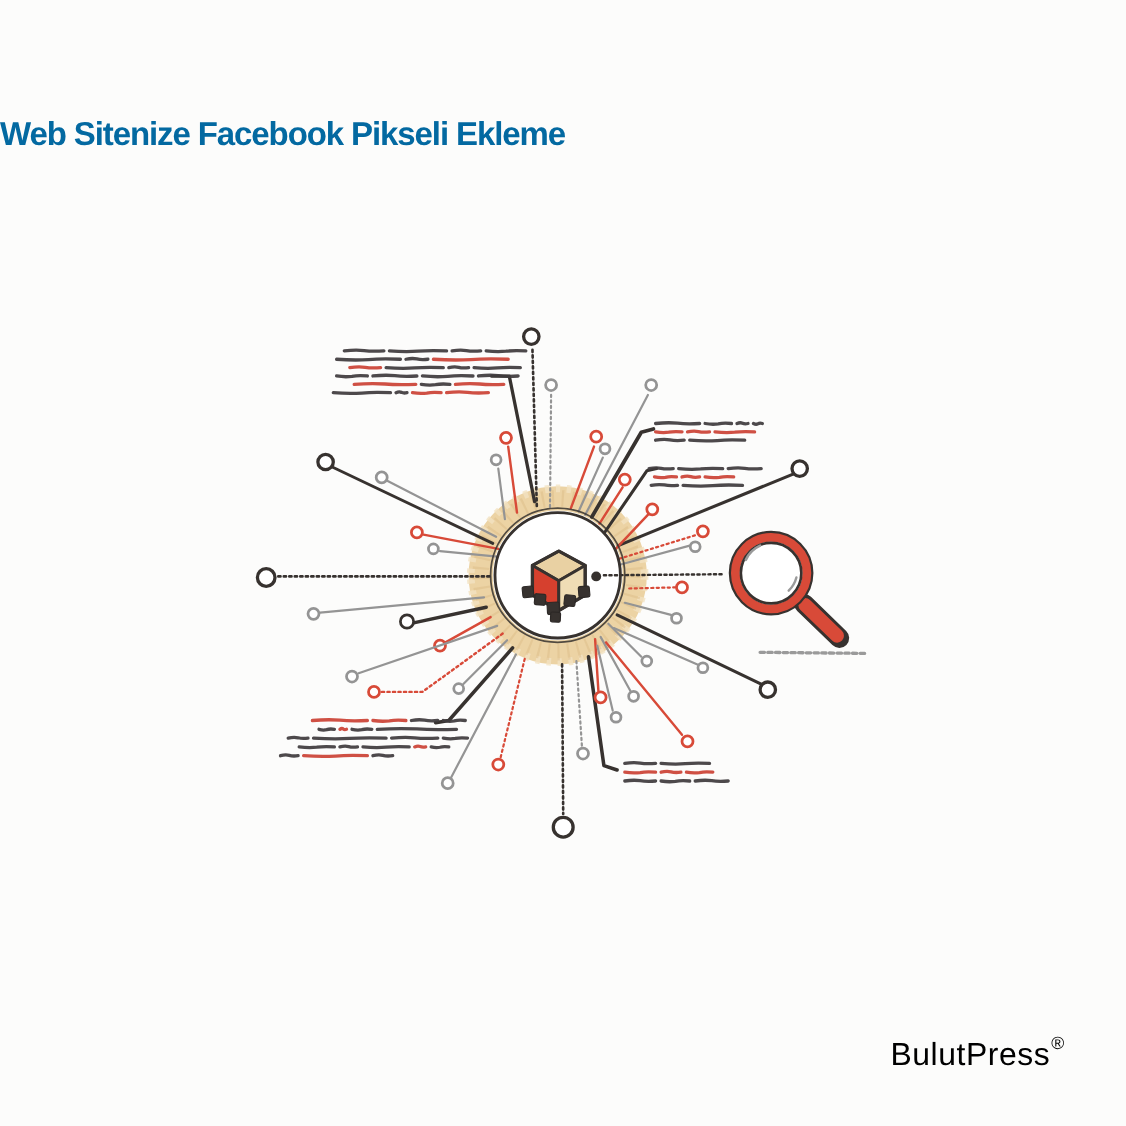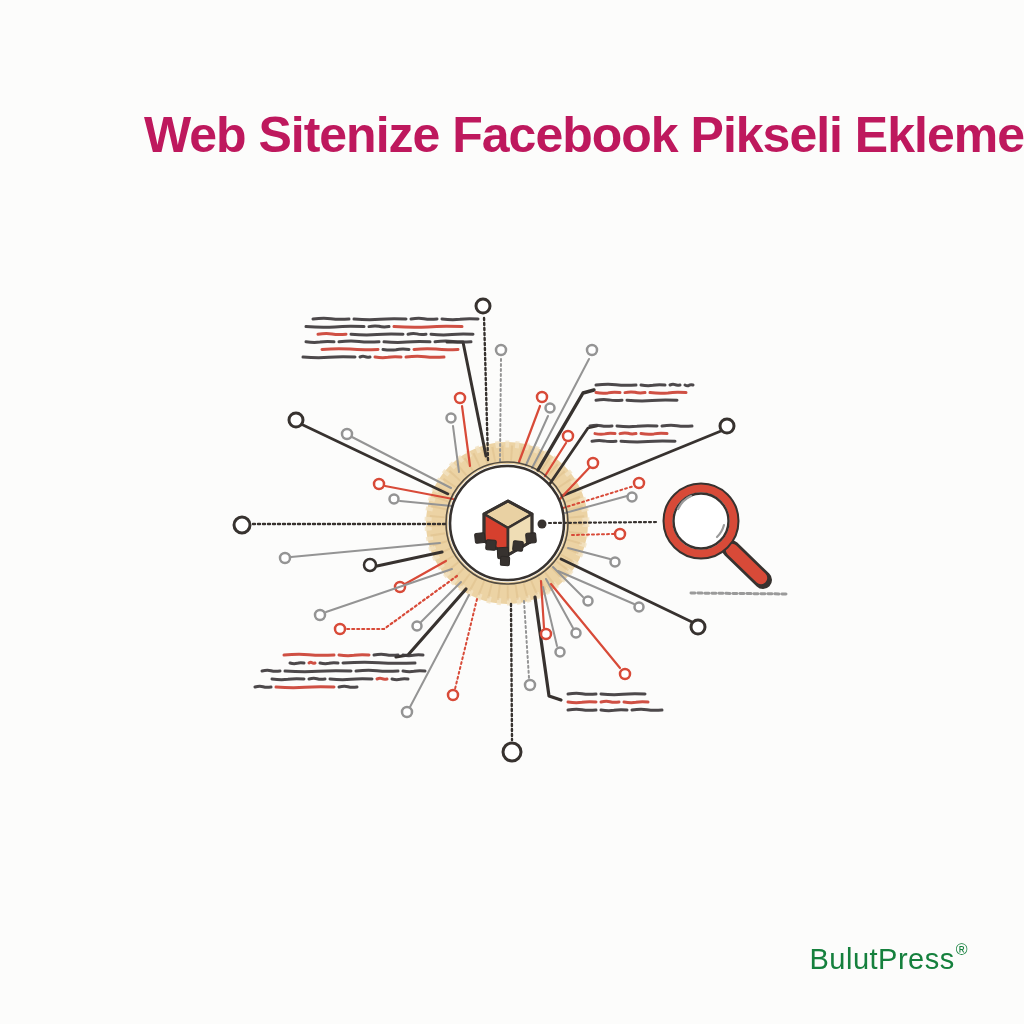--- a/index.html
+++ b/index.html
@@ -2,27 +2,27 @@
 <html><head>
 <meta charset="utf-8">
 <style>
   html,body{margin:0;padding:0;}
   body{
     width:1024px;height:1024px;position:relative;overflow:hidden;
     background:#fcfcfb;font-family:"Liberation Sans",sans-serif;
   }
   .page-title{
     position:absolute;top:106px;left:0;width:1024px;margin:0;
-    text-align:right;font-size:50px;font-weight:700;letter-spacing:-1px;
-    color:#be185d;
+    text-align:left;font-size:30px;font-weight:700;letter-spacing:-1px;
+    color:#0369a1;
   }
   #illo{position:absolute;left:0;top:0;}
   .brand{
     position:absolute;top:941px;right:56px;
-    font-size:29px;font-weight:400;color:#15803d;letter-spacing:.5px;
+    font-size:29px;font-weight:400;color:#000000;letter-spacing:.5px;
   }
   .brand .reg{font-size:16px;vertical-align:14px;margin-left:1px;}
 </style>
 </head>
 <body>
 
 <h1 class="page-title">Web Sitenize Facebook Pikseli Ekleme</h1>
 
 <svg id="illo" width="1024" height="1024" viewBox="0 0 1024 1024">
     <g>

